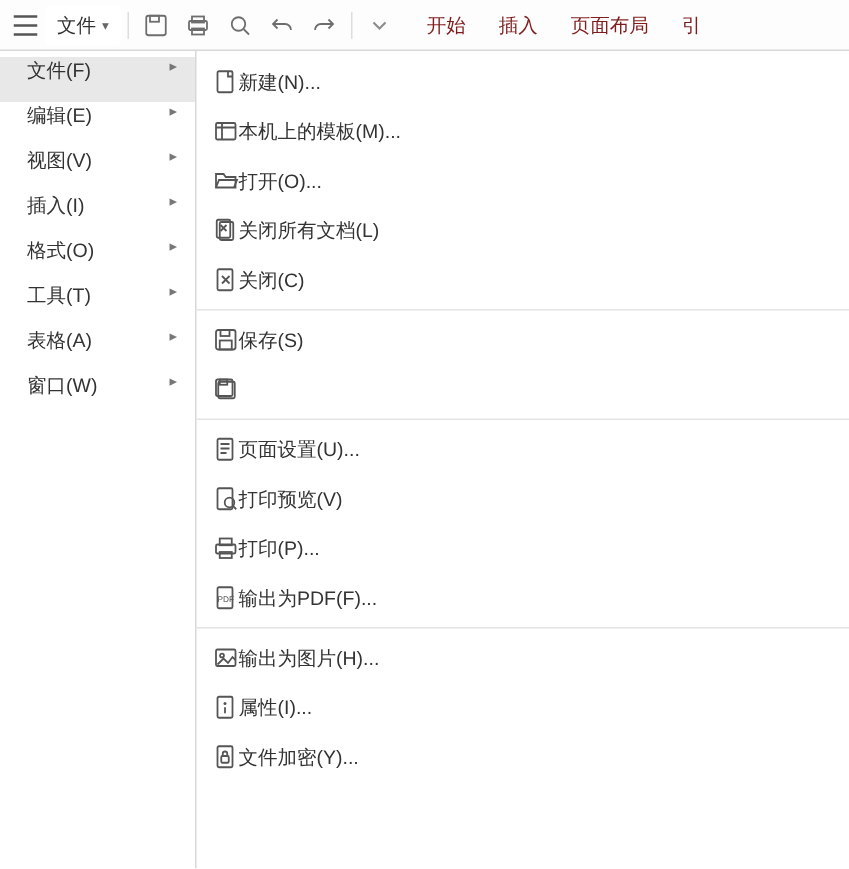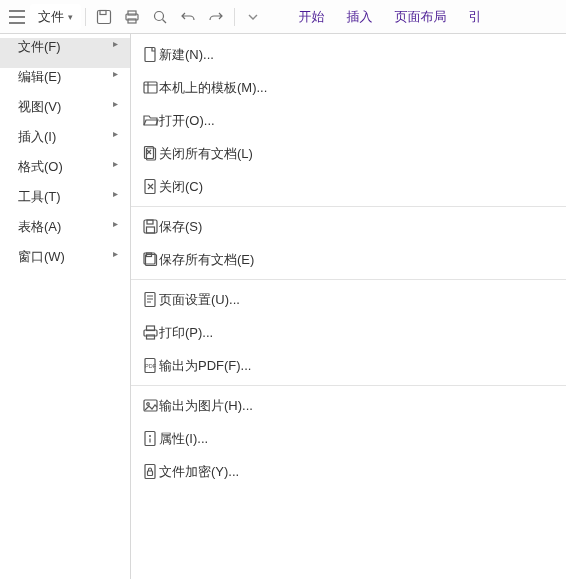--- a/index.html
+++ b/index.html
@@ -10,21 +10,21 @@
     border-bottom: 1px solid #d8d8d8; background: #fdfdfd; position: relative;
   }
   .hamburger { width: 26px; height: 26px; display:flex; align-items:center; justify-content:center; }
   .file-btn {
     height: 26px; padding: 0 8px; display:flex; align-items:center; gap:4px;
     border-radius:3px; background:#fff;
   }
   .file-btn .chev { font-size:9px; color:#666; }
   .tb-sep { width:1px; height:18px; background:#ddd; margin:0 4px; }
   .tb-icon { width:28px; height:26px; display:flex; align-items:center; justify-content:center; opacity:.85; }
-  .tb-tabs { display:flex; gap:22px; margin-left:32px; color:#4c1d95; }
+  .tb-tabs { display:flex; gap:22px; margin-left:18px; color:#7f1d1d; }
   .tb-tab { }
 
   .main { display:flex; height: calc(579px - 34px); }
 
   .side-menu {
     width: 130px; background:#fff; padding-top:4px;
   }
   .side-item {
     height:30px; display:flex; align-items:flex-start; justify-content:space-between;
     padding:0 12px 0 18px; color:#333;
@@ -235,31 +235,40 @@
             <span>保存(S)</span>
           </div>
           <div class="sub-item">
             <span class="sub-icon">
               <svg width="17" height="17" viewBox="0 0 17 17" fill="none" stroke="#555" stroke-width="1.2">
                 <rect x="3.5" y="3.5" width="11" height="11" rx="1"></rect>
                 <rect x="2" y="2" width="11" height="11" rx="1"></rect>
                 <rect x="4.5" y="2" width="5" height="3.5"></rect>
               </svg>
             </span>
-            <span>保存所有文档(E)</span>
           </div>
           <div class="sub-sep"></div>
           <div class="sub-item">
             <span class="sub-icon">
               <svg width="17" height="17" viewBox="0 0 17 17" fill="none" stroke="#555" stroke-width="1.2">
                 <rect x="3" y="1.5" width="10" height="14" rx="1"></rect>
                 <path d="M5 5 H11 M5 8 H11 M5 11 H9"></path>
               </svg>
             </span>
             <span>页面设置(U)...</span>
+          </div>
+          <div class="sub-item">
+            <span class="sub-icon">
+              <svg width="17" height="17" viewBox="0 0 17 17" fill="none" stroke="#555" stroke-width="1.2">
+                <rect x="3" y="1.5" width="10" height="14" rx="1"></rect>
+                <circle cx="11" cy="11" r="3.2"></circle>
+                <path d="M13.3 13.3 L15.5 15.5"></path>
+              </svg>
+            </span>
+            <span>打印预览(V)</span>
           </div>
           <div class="sub-item">
             <span class="sub-icon">
               <svg width="17" height="17" viewBox="0 0 17 17" fill="none" stroke="#555" stroke-width="1.2">
                 <rect x="2" y="6" width="13" height="6" rx="1"></rect>
                 <rect x="4.5" y="2" width="8" height="4.5"></rect>
                 <rect x="4.5" y="11" width="8" height="4"></rect>
               </svg>
             </span>
             <span>打印(P)...</span>

